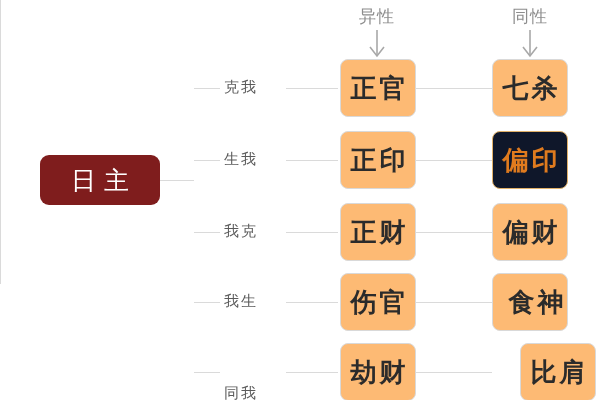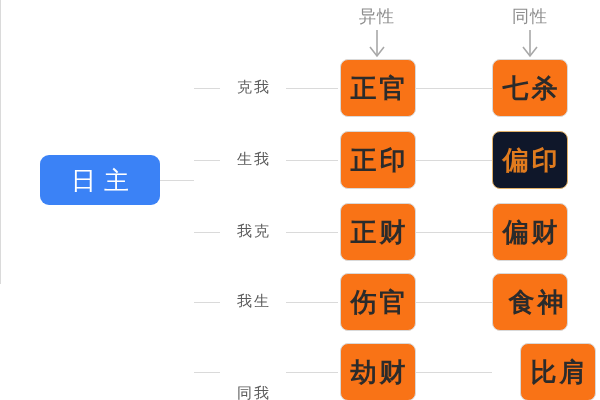--- a/index.html
+++ b/index.html
@@ -42,21 +42,21 @@
   .col-arrow.c1 { left: 365px; top: 30px; }
   .col-arrow.c2 { left: 518px; top: 30px; }
 
   
   .root-node {
     position: absolute;
     left: 40px;
     top: 155px;
     width: 120px;
     height: 50px;
-    background: #3b82f6;
+    background: #7f1d1d;
     border-radius: 9px;
     display: flex;
     align-items: center;
     justify-content: center;
     color: #ffffff;
     font-size: 25px;
     letter-spacing: 8px;
     text-indent: 8px;
     font-family: "DejaVu Sans", "Liberation Sans", sans-serif;
     font-weight: 500;
@@ -84,38 +84,37 @@
   
   .stub-a { left: 194px; width: 26px; }   
   .stub-b { left: 286px; width: 52px; }   
   .stub-c { left: 416px; width: 76px; }   
 
   
   .relation {
     position: absolute;
     left: 222px;
     width: 62px;
-    text-align: center;
     font-size: 15px;
     color: #5b5b5b;
     font-family: "DejaVu Sans", "Liberation Sans", sans-serif;
     letter-spacing: 2px;
     text-indent: 2px;
     line-height: 1;
   }
 
   
   .god-box {
     position: absolute;
     width: 76px;
     height: 58px;
     box-sizing: border-box;
     border: 1px solid #d9d9d9;
     border-radius: 8px;
-    background: #f97316;
+    background: #fdba74;
     display: flex;
     align-items: center;
     justify-content: center;
     font-size: 26px;
     color: #2b2b2b;
     letter-spacing: 3px;
     text-indent: 3px;
     font-family: "DejaVu Sans", "Liberation Sans", sans-serif;
     font-weight: 600;
   }

